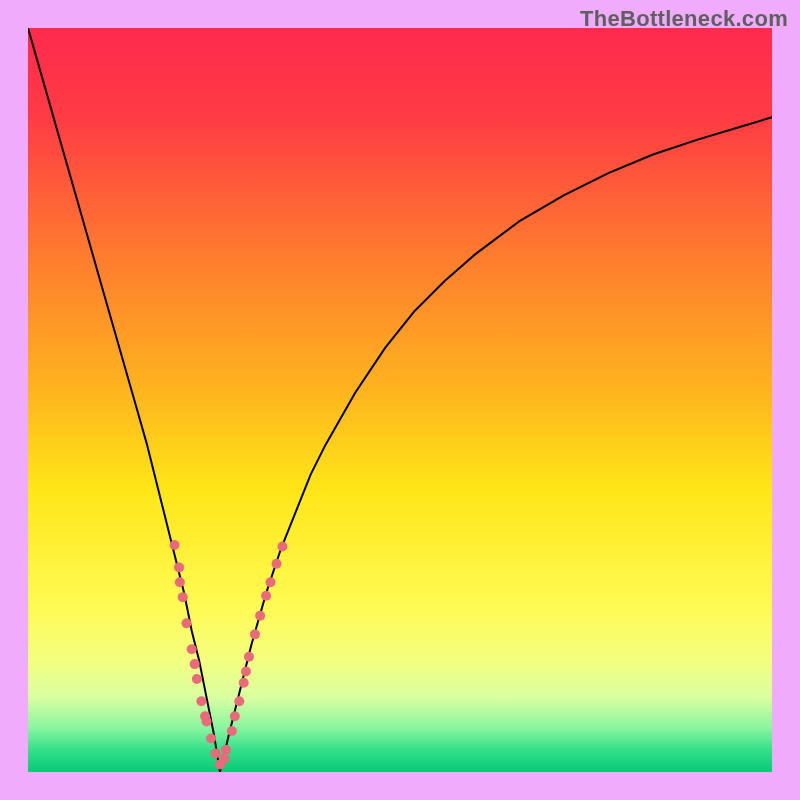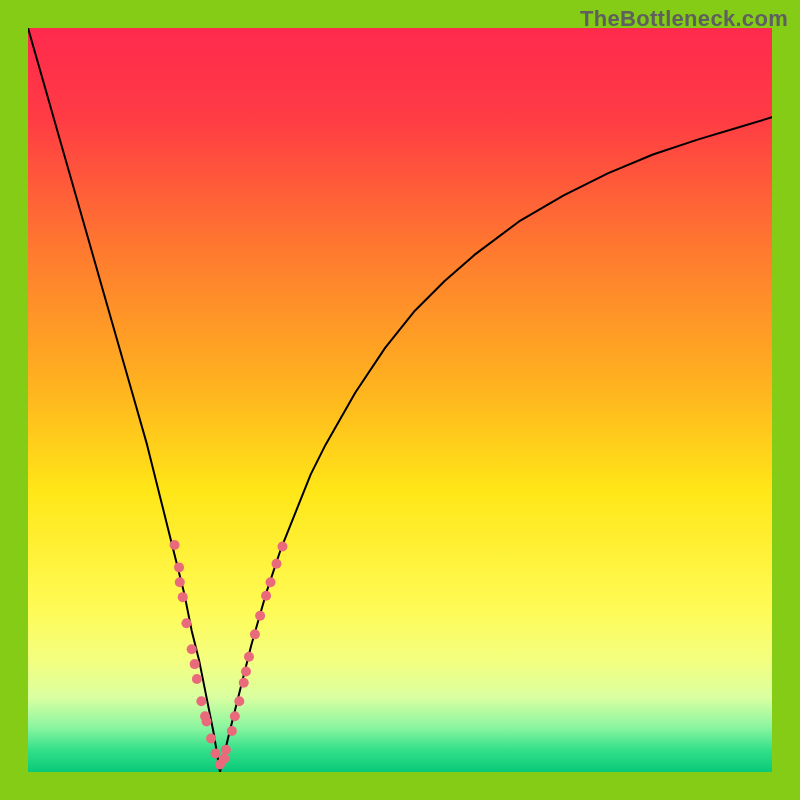--- a/index.html
+++ b/index.html
@@ -6,21 +6,21 @@
     margin: 0;
     padding: 0;
     width: 800px;
     height: 800px;
     overflow: hidden;
     font-family: Arial, Helvetica, sans-serif;
   }
   .frame {
     width: 800px;
     height: 800px;
-    background: #84cc16;
+    background: #f0abfc;
     position: relative;
     box-sizing: border-box;
   }
   .plot-area {
     position: absolute;
     left: 28px;
     top: 28px;
     width: 744px;
     height: 744px;
     box-sizing: border-box;

